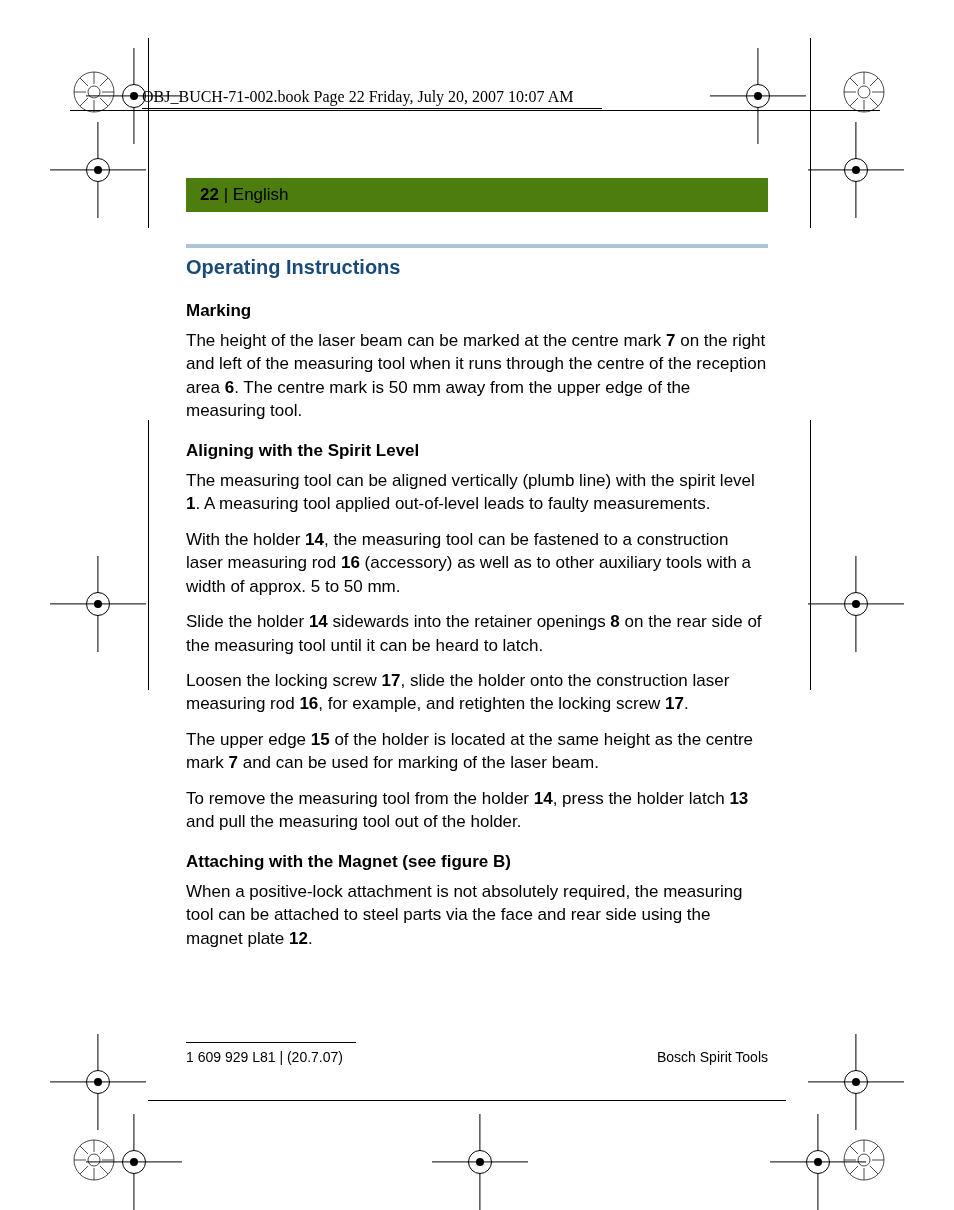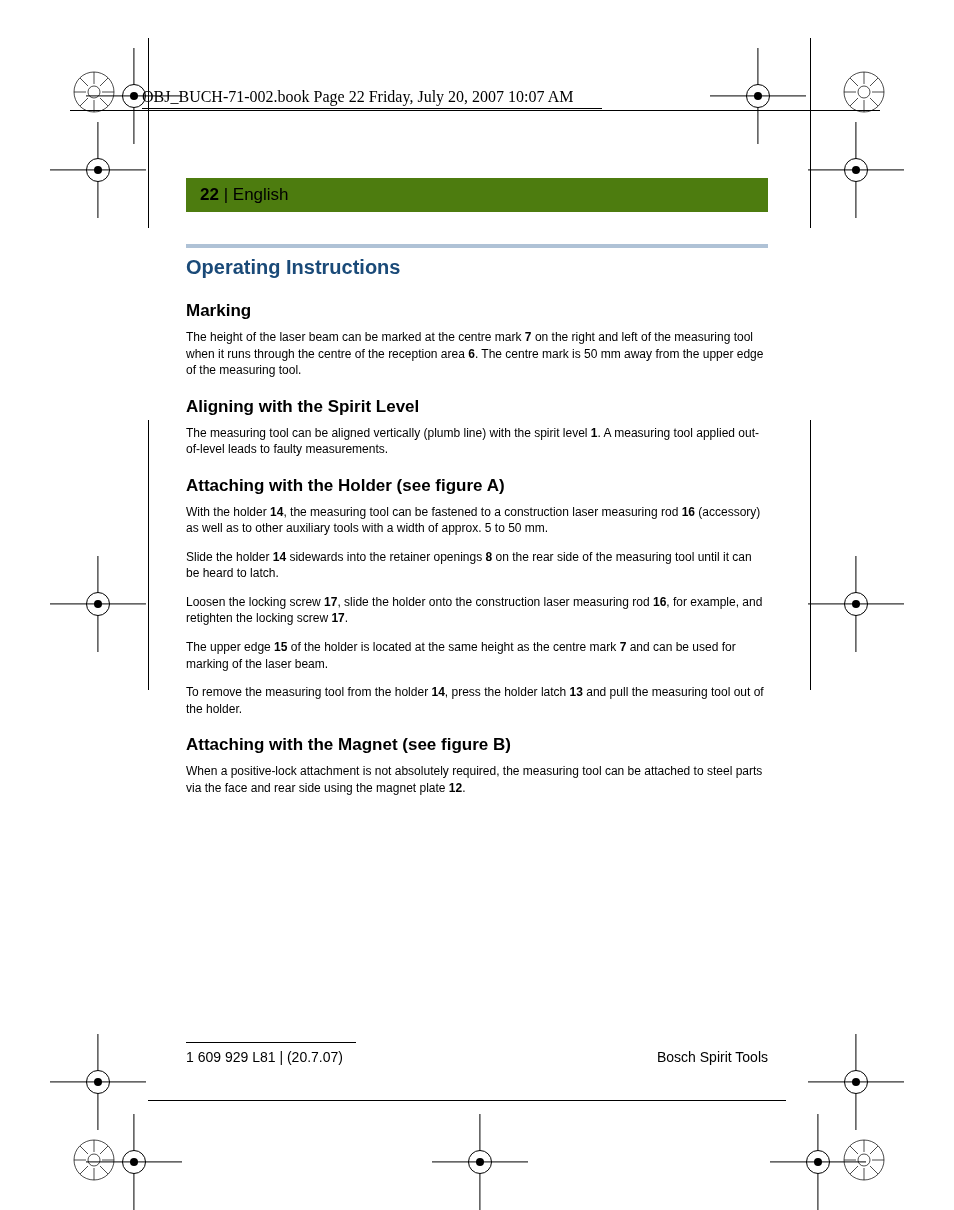--- a/index.html
+++ b/index.html
@@ -112,21 +112,21 @@
     font-weight: 700;
     color: #1A4A78;
     margin: 0 0 22px 0;
   }
   .subheading {
     font-size: 17px;
     font-weight: 700;
     margin: 18px 0 8px 0;
   }
   .para {
-    font-size: 12px;
+    font-size: 17px;
     line-height: 1.38;
     margin: 0 0 12px 0;
   }
   .para b {
     font-weight: 700;
   }
   .footer {
     position: absolute;
     left: 186px;
     width: 582px;
@@ -281,21 +281,20 @@
     <div class="subheading">Marking</div>
     <p class="para">The height of the laser beam can be marked at the centre mark <b>7</b> on the right and left of the measuring tool when it runs through the centre of the reception area <b>6</b>. The centre mark is 50 mm away from the upper edge of the measuring tool.</p>
   </div>
 
   <div>
     <div class="subheading">Aligning with the Spirit Level</div>
     <p class="para">The measuring tool can be aligned vertically (plumb line) with the spirit level <b>1</b>. A measuring tool applied out-of-level leads to faulty measurements.</p>
   </div>
 
   <div>
-    <div class="subheading">Attaching with the Holder (see figure A)</div>
     <p class="para">With the holder <b>14</b>, the measuring tool can be fastened to a construction laser measuring rod <b>16</b> (accessory) as well as to other auxiliary tools with a width of approx. 5 to 50 mm.</p>
     <p class="para">Slide the holder <b>14</b> sidewards into the retainer openings <b>8</b> on the rear side of the measuring tool until it can be heard to latch.</p>
     <p class="para">Loosen the locking screw <b>17</b>, slide the holder onto the construction laser measuring rod <b>16</b>, for example, and retighten the locking screw <b>17</b>.</p>
     <p class="para">The upper edge <b>15</b> of the holder is located at the same height as the centre mark <b>7</b> and can be used for marking of the laser beam.</p>
     <p class="para">To remove the measuring tool from the holder <b>14</b>, press the holder latch <b>13</b> and pull the measuring tool out of the holder.</p>
   </div>
 
   <div>
     <div class="subheading">Attaching with the Magnet (see figure B)</div>
     <p class="para">When a positive-lock attachment is not absolutely required, the measuring tool can be attached to steel parts via the face and rear side using the magnet plate <b>12</b>.</p>

